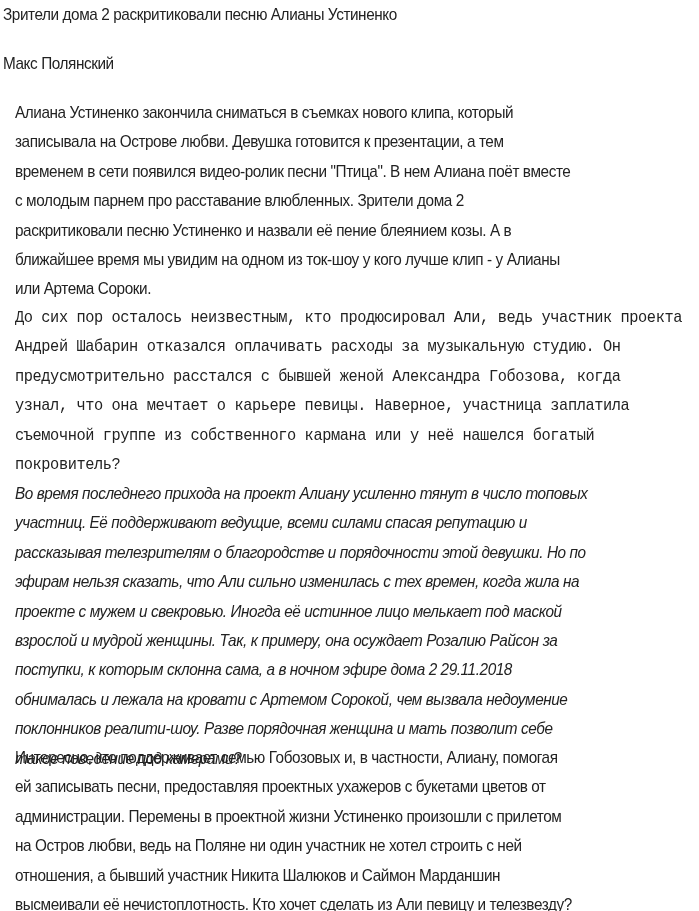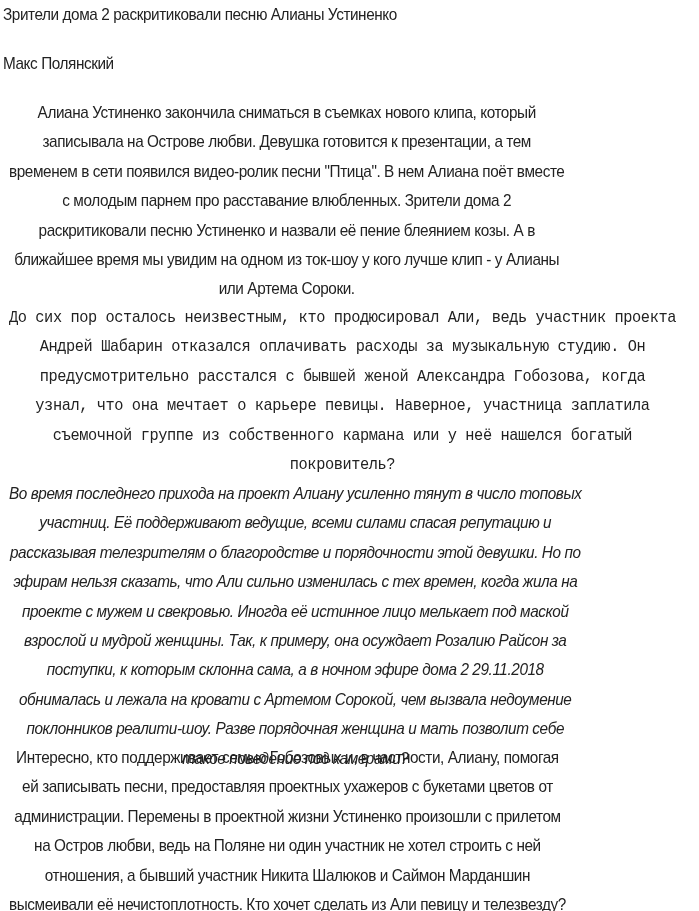--- a/index.html
+++ b/index.html
@@ -25,21 +25,21 @@
       font-size: 16.4px;
       letter-spacing: -0.45px;
       transform: scaleX(0.935);
       transform-origin: left center;
       white-space: nowrap;
       height: 29.4px;
       line-height: 29.4px;
     }
     .title { position: absolute; top: 0px; left: 0; }
     .author { position: absolute; top: 49px; left: 0; }
-    .para { position: absolute; left: 6px; text-align: center; }
+    .para { position: absolute; left: 12px; }
     #p1 { top: 98px; }
     #p2 { top: 303px; font-family: Liberation Mono, monospace; }
     #p3 { top: 479px; font-style: italic; }
     #p4 { top: 743px; }
   </style>
 </head>
 <body>
 
 <div class="doc">
   <div class="line title">Зрители дома 2 раскритиковали песню Алианы Устиненко</div>

